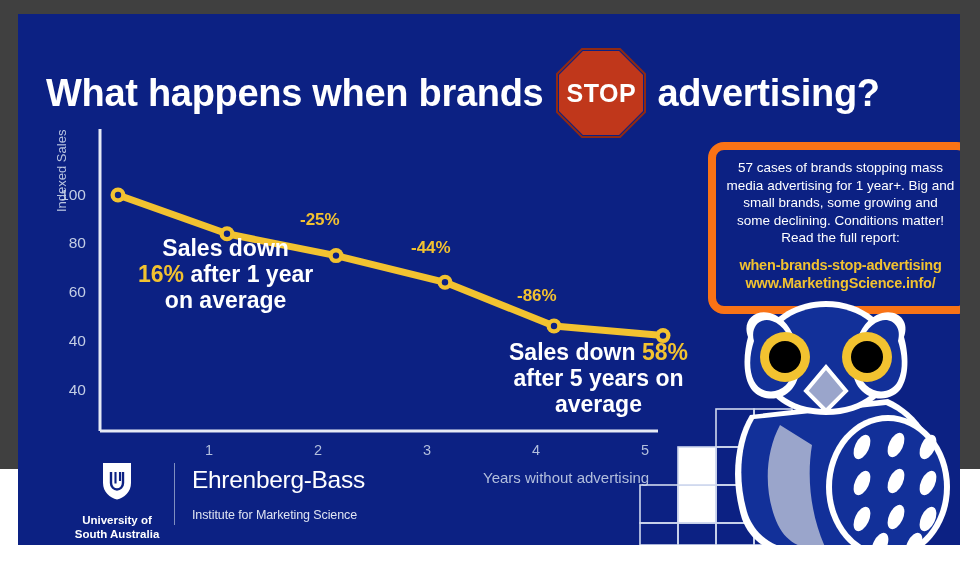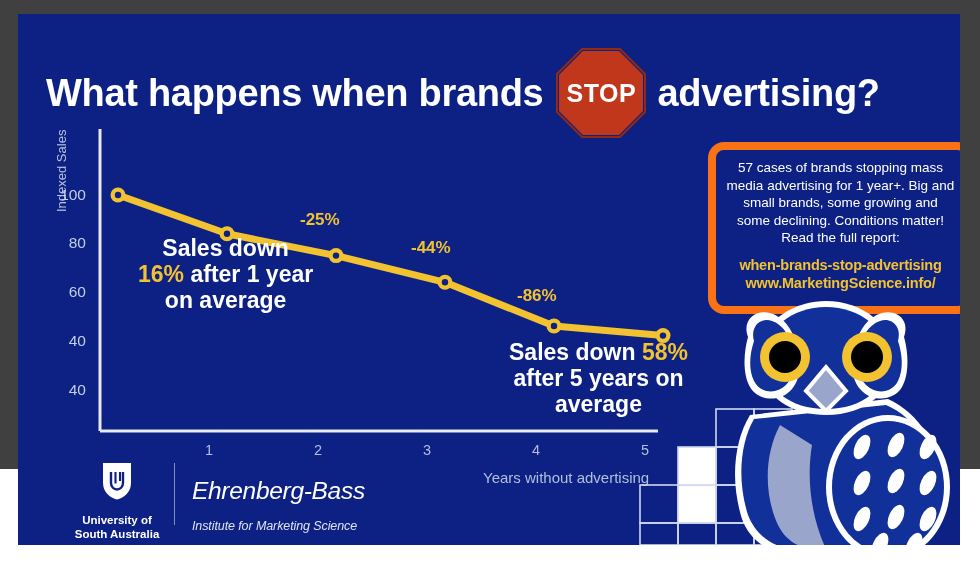--- a/index.html
+++ b/index.html
@@ -85,21 +85,21 @@
   #unisa{position:absolute;left:0;top:0;width:86px;text-align:center;}
   #unisa-shield{margin:0 auto;display:block;}
   #unisa-name{
     margin-top:12px;color:#ffffff;font-size:11.5px;font-weight:bold;
     line-height:1.25;
   }
   #divider{
     position:absolute;left:100px;top:2px;width:1px;height:62px;
     background:#7f8ec0;
   }
-  #eb{position:absolute;left:118px;top:16px;font-style:italic;}
+  #eb{position:absolute;left:118px;top:5px;}
   #eb-name{color:#ffffff;font-size:24.5px;font-weight:normal;letter-spacing:-0.3px;}
   #eb-sub{color:#dfe4f2;font-size:12.5px;margin-top:14px;letter-spacing:-0.1px;}
 
   
   #art{position:absolute;right:0;bottom:0;width:330px;height:250px;}
   #art svg{position:absolute;right:0;bottom:0;}
 </style>
 </head>
 <body>
 

